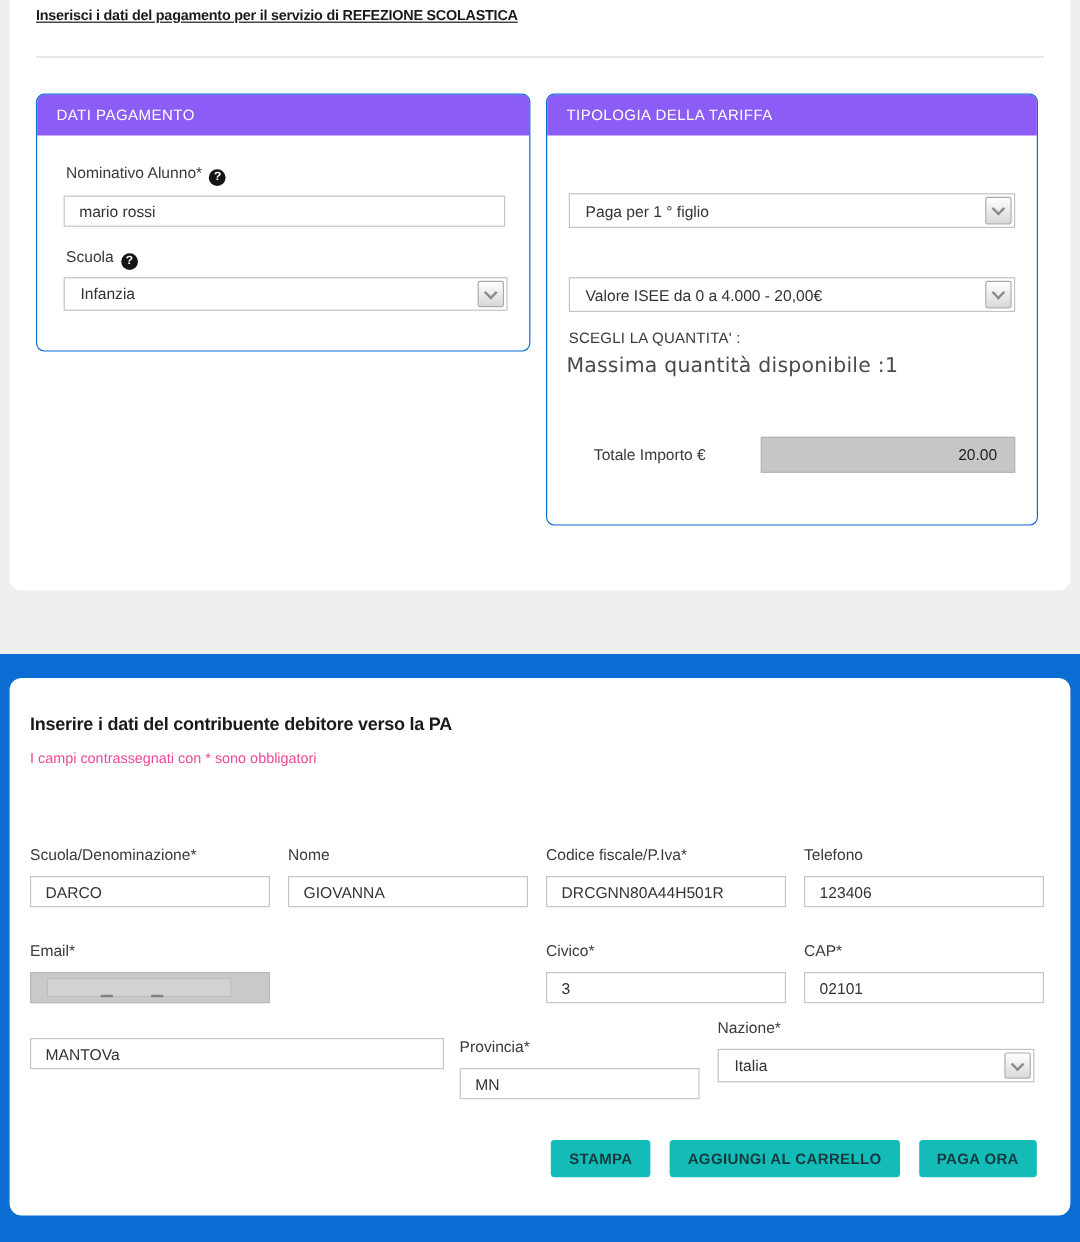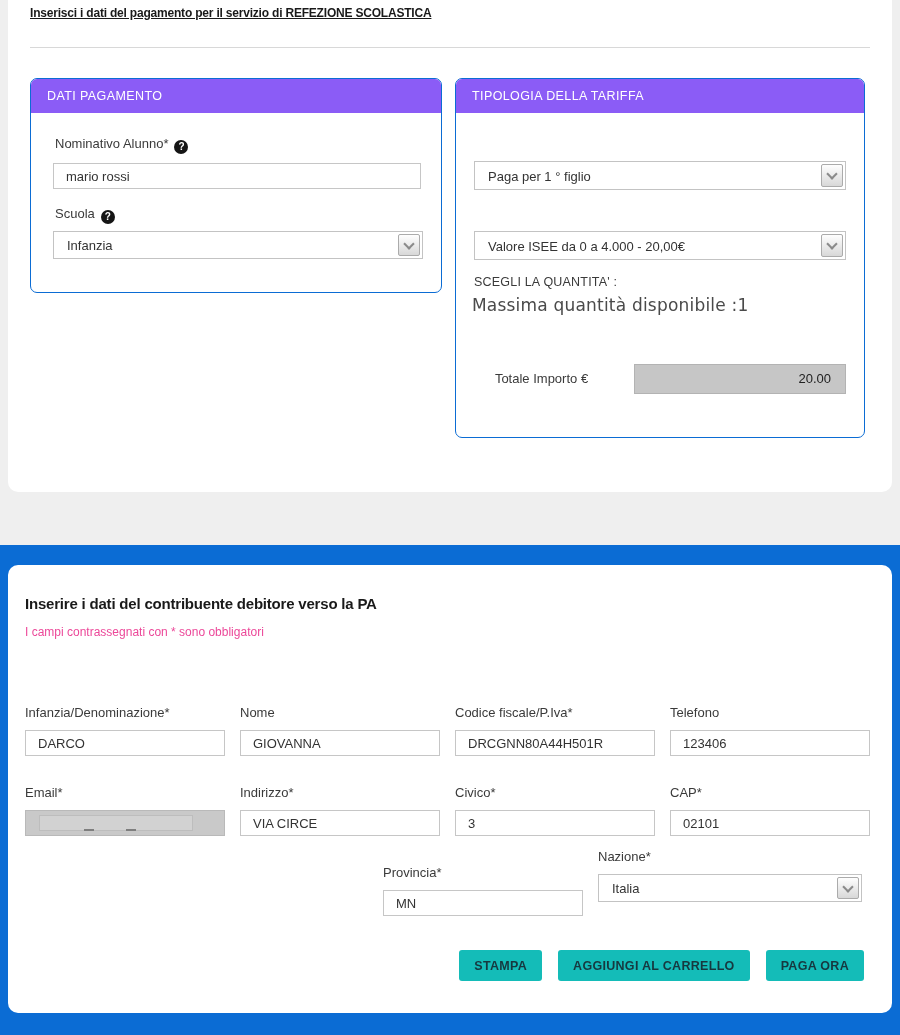--- a/index.html
+++ b/index.html
@@ -115,21 +115,21 @@
   </div>
 </div>
 
 <div class="blue-band"></div>
 
 <div class="bottom-card">
   <div class="debtor-title">Inserire i dati del contribuente debitore verso la PA</div>
   <div class="debtor-subtitle">I campi contrassegnati con * sono obbligatori</div>
 
   <div class="fg" style="left:17px;top:140px;">
-    <span class="lbl">Infanzia/Denominazione*</span>
+    <span class="lbl">Scuola/Denominazione*</span>
     <input style="width: 186px;" value="DARCO">
   </div>
   <div class="fg" style="left:232px;top:140px;">
     <span class="lbl">Nome</span>
     <input style="width: 186px;" value="GIOVANNA">
   </div>
   <div class="fg" style="left:447px;top:140px;">
     <span class="lbl">Codice fiscale/P.Iva*</span>
     <input style="width: 186px;" value="DRCGNN80A44H501R">
   </div>
@@ -139,34 +139,31 @@
   </div>
 
   <div class="fg" style="left:17px;top:220px;">
     <span class="lbl">Email*</span>
     <div class="email-redacted" style="width:198px;">
       <div class="blur-box"></div>
       <div class="smudge"></div>
       <div class="smudge2"></div>
     </div>
   </div>
-  <div class="fg" style="left:232px;top:220px;">
-    <span class="lbl">Indirizzo*</span>
-    <input style="width: 186px;" value="VIA CIRCE">
-  </div>
   <div class="fg" style="left:447px;top:220px;">
     <span class="lbl">Civico*</span>
     <input style="width: 186px;" value="3">
   </div>
   <div class="fg" style="left:662px;top:220px;">
     <span class="lbl">CAP*</span>
     <input style="width: 186px;" value="02101">
   </div>
 
   <div class="fg" style="left:17px;top:300px;">
+    <input style="width: 331px;" value="MANTOVa">
   </div>
   <div class="fg" style="left:375px;top:300px;">
     <span class="lbl">Provincia*</span>
     <input style="width: 186px;" value="MN">
   </div>
   <div class="fg" style="left:590px;top:284px;">
     <span class="lbl">Nazione*</span>
     <div class="sel" style="position:relative;width:262px;height:26px;">
       <span class="txt">Italia</span>
       <span class="arrowbox">

